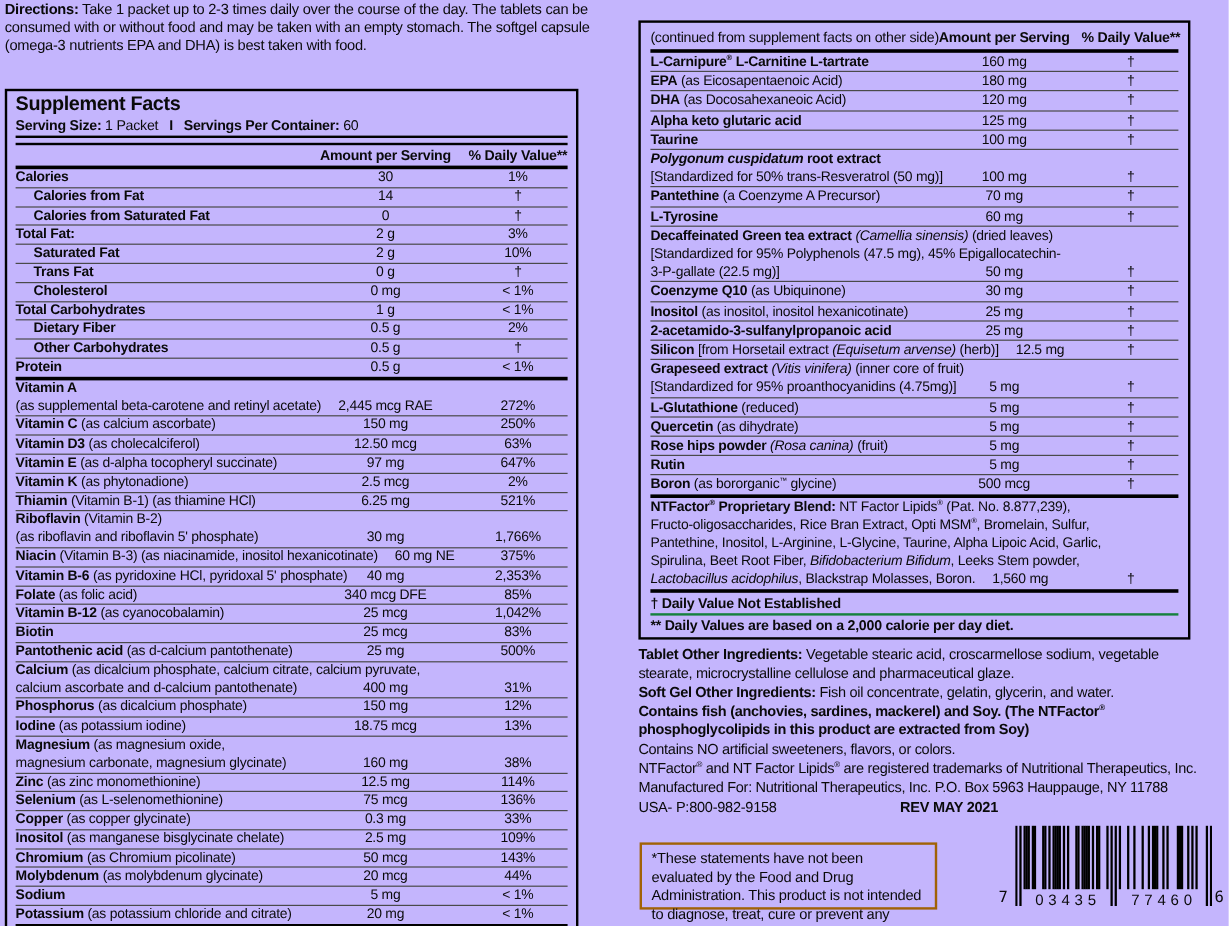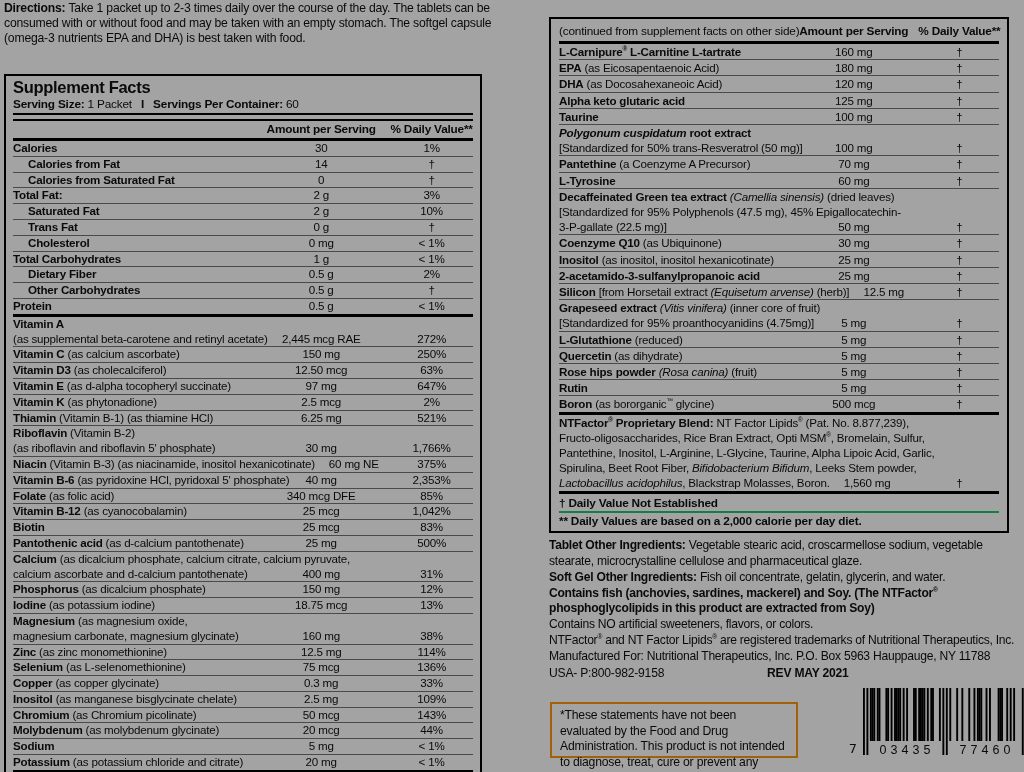--- a/index.html
+++ b/index.html
@@ -1,16 +1,16 @@
 <!DOCTYPE html>
 <html><head>
 <meta charset="utf-8">
 <style>
   html,body{margin:0;padding:0;background:#fff;}
-  .page{position:relative;width:1024px;height:772px;background:#a3a3a3;color:#0a0a0a;
+  .page{position:relative;width:1024px;height:772px;background:#c4b5fd;color:#0a0a0a;
         font-family:"Liberation Sans",sans-serif;overflow:hidden;letter-spacing:-0.2px;}
   .bold{font-weight:700;}
   .ital{font-style:italic;}
   sup{font-size:0.55em;line-height:0;}
 
   
   .directions{position:absolute;left:4px;top:1px;width:505px;font-size:12.2px;line-height:15px;}
   .sf-box{position:absolute;left:4px;top:52px;width:478px;height:717px;border:2px solid #000;
           padding:2px 7px;box-sizing:border-box;overflow:hidden;font-size:11.6px;margin-top:22px;}
   .sf-title{font-size:16.5px;font-weight:700;line-height:19px;letter-spacing:-0.3px;}
@@ -25,21 +25,21 @@
   .t-row{border-top:1px solid #4a4a4a;}
   .t-row.top-thick{border-top:3px solid #000;}
   .t-row.top-none{border-top:none;}
   .t-line{position:relative;line-height:14.8px;white-space:nowrap;}
   .t-line.ind{padding-left:15px;}
   .amt{position:absolute;left:67%;transform:translateX(-50%);white-space:nowrap;}
   .dv{position:absolute;left:91%;transform:translateX(-50%);white-space:nowrap;}
   .amt-inline{margin-left:14px;}
 
   
-  .r-col{position:absolute;left:549px;top:17px;width:462px;}
+  .r-col{position:absolute;left:532px;top:17px;width:462px;}
   .r-box{width:460px;border:2px solid #000;padding:2px 8px;box-sizing:border-box;font-size:11.6px;}
   .r-box .t-line{line-height:15.2px;}
   .r-head{height:20px;line-height:20px;}
   .r-head .note{font-weight:400;position:absolute;left:0;}
   .fn1{border-top:3px solid #000;font-weight:700;line-height:16px;padding-top:1px;font-size:11.8px;}
   .fn2{border-top:2px solid #15803d;font-weight:700;line-height:16.5px;font-size:11.8px;}
 
   .r-footer{margin-top:5px;width:478px;font-size:12.1px;line-height:15.5px;letter-spacing:-0.25px;}
   .r-footer p{margin:0 0 0.5px 0;}
   .phone-row{position:relative;font-size:12.1px;height:16px;margin-top:1px;width:478px;}

